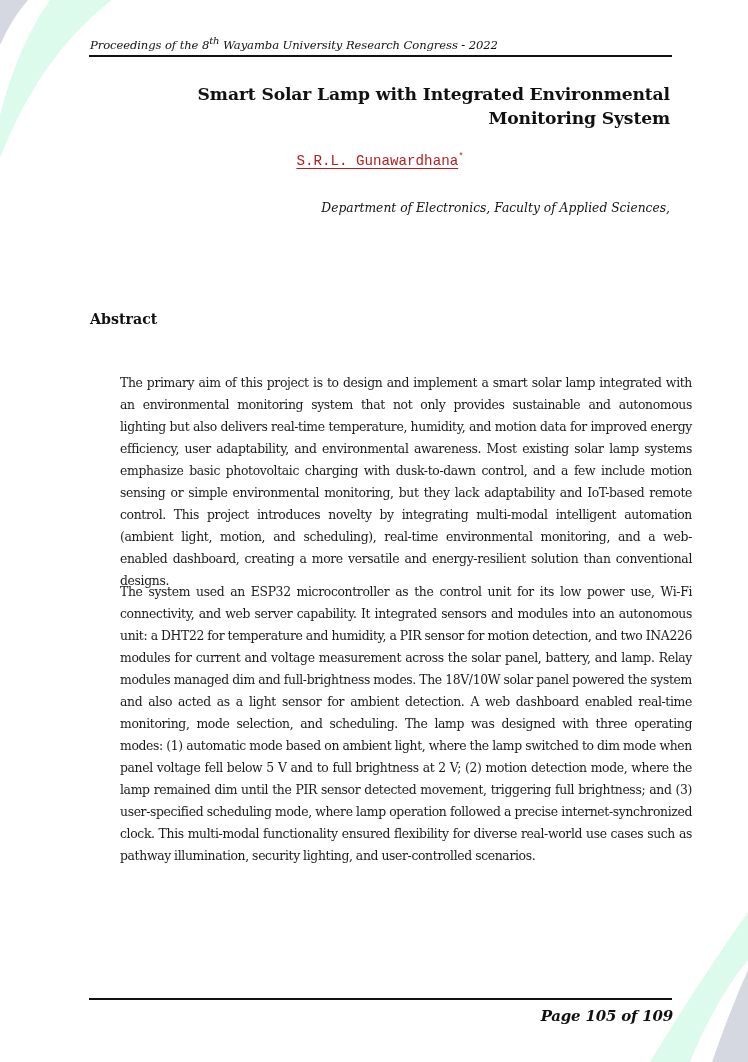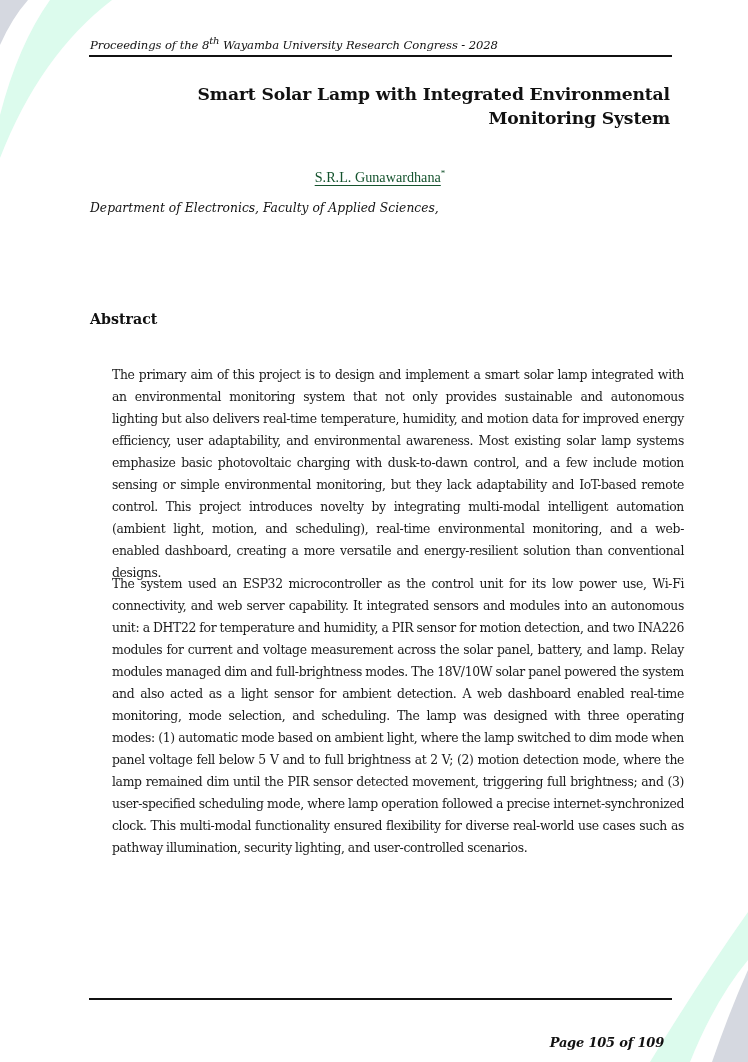--- a/index.html
+++ b/index.html
@@ -65,41 +65,40 @@
       line-height: 24px;
       letter-spacing: -0.15px;
       color: #111;
     }
     .author {
       position: absolute;
       left: 90px;
       top: 153px;
       width: 580px;
       text-align: center;
-      font-family: Liberation Serif, serif;
+      font-family: Liberation Mono, monospace;
       font-size: 14.2px;
-      color: #14532d;
-      margin-top: 16px;
+      color: #b91c1c;
     }
     .author .name {
       text-decoration: underline;
       text-decoration-thickness: 1px;
       text-underline-offset: 3px;
     }
     .author sup {
       font-size: 9px;
       vertical-align: 6px;
       line-height: 0;
     }
     .affiliation {
       position: absolute;
       left: 90px;
       top: 197px;
       width: 580px;
-      text-align: left;
+      text-align: right;
       font-family: "DejaVu Serif", serif;
       font-style: italic;
       font-size: 12.3px;
       line-height: 23px;
       color: #111;
     }
     .corresponding {
       position: absolute;
       left: 90px;
       top: 265px;
@@ -125,21 +124,21 @@
       position: absolute;
       left: 104px;
       width: 572px;
       font-family: "DejaVu Serif", serif;
       font-size: 12.4px;
       line-height: 22px;
       letter-spacing: -0.35px;
       word-spacing: -0.3px;
       text-align: justify;
       color: #1a1a1a;
-      margin: 8px;
+      margin: 16px;
     }
     .para1 { top: 356px; }
     .para2 { top: 565px; }
     .footer-rule {
       position: absolute;
       left: 89px;
       top: 998px;
       width: 583px;
       height: 2px;
       background: #111;
@@ -149,49 +148,48 @@
       left: 90px;
       top: 1007px;
       font-family: "DejaVu Serif", serif;
       font-size: 11.3px;
       letter-spacing: -0.3px;
       color: #111;
       white-space: nowrap;
     }
     .footer-right {
       position: absolute;
-      right: 84px;
+      right: 75px;
       top: 1007px;
       font-family: "DejaVu Serif", serif;
       font-style: italic;
       font-weight: bold;
-      font-size: 13px;
+      font-size: 15px;
       letter-spacing: -0.2px;
       color: #111;
       white-space: nowrap;
-      margin-top: 28px;
     }
   </style>
 </head>
 <body>
 
 <svg class="decor" viewBox="0 0 748 1062" xmlns="http://www.w3.org/2000/svg">
 
   <path d="M0,0 L28,0 Q12,18 0,45 Z" fill="#d5d8e0"></path>
 
   <path d="M50,0 L112,0 Q40,55 0,158 L0,115 Q18,45 50,0 Z" fill="#dcfbed"></path>
 
   <path d="M748,912 Q700,980 650,1062 L690,1062 Q715,1000 748,960 Z" fill="#dcfbed"></path>
 
   <path d="M748,970 Q730,1010 712,1062 L748,1062 Z" fill="#d5d8e0"></path>
 </svg>
 
 <div class="page">
 
-  <div class="running-header"><span>Proceedings of the 8</span><sup>th</sup><span> Wayamba University Research Congress - 2028</span></div>
+  <div class="running-header"><span>Proceedings of the 8</span><sup>th</sup><span> Wayamba University Research Congress - 2022</span></div>
   <div class="header-rule"></div>
 
   <div class="title">
     <div>Smart Solar Lamp with Integrated Environmental</div>
     <div>Monitoring System</div>
   </div>
 
   <div class="author">
     <span class="name">S.R.L. Gunawardhana</span><sup>*</sup>
   </div>

